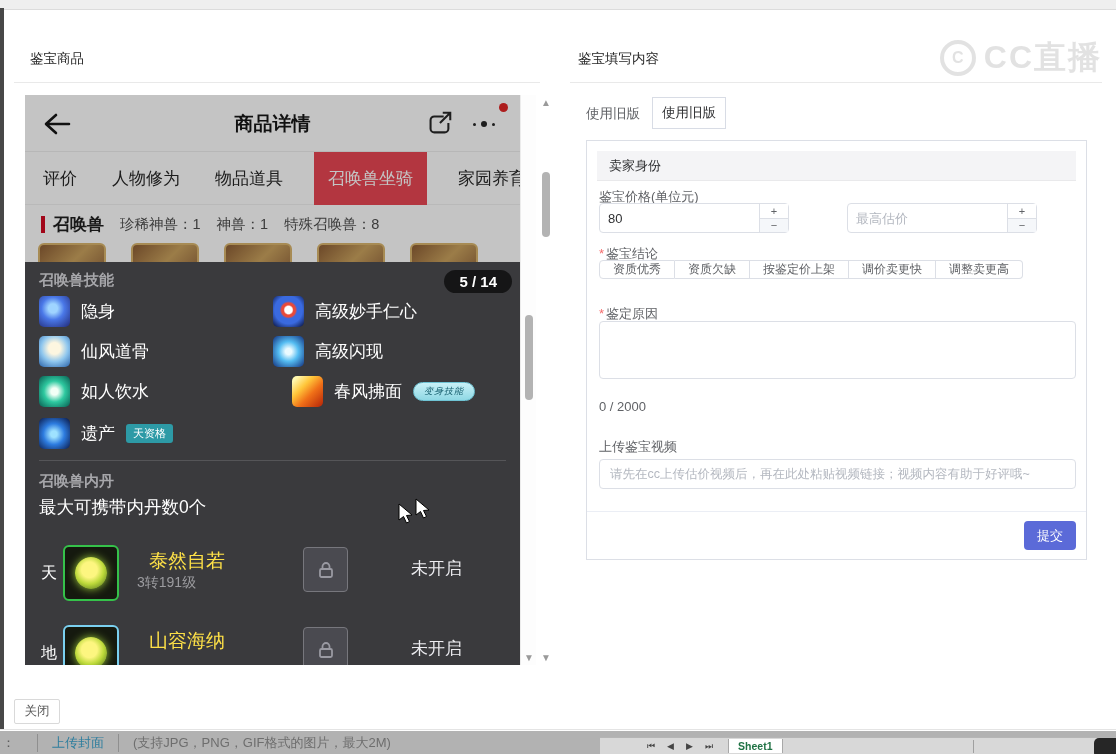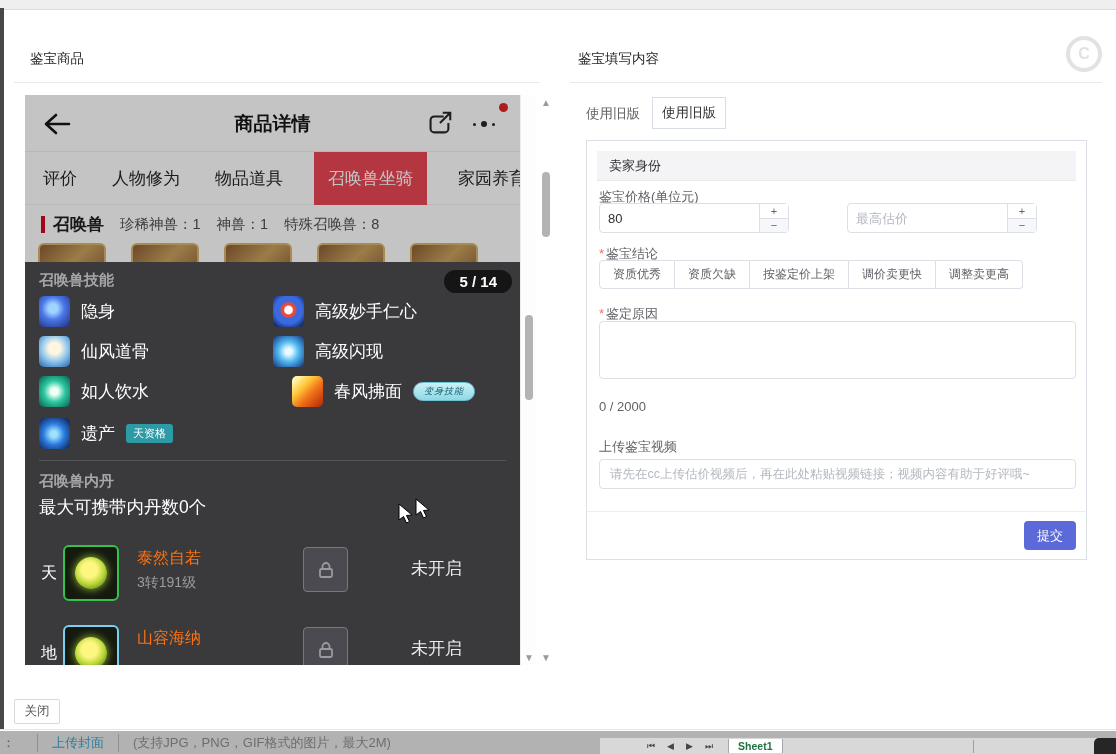--- a/index.html
+++ b/index.html
@@ -75,21 +75,21 @@
 
   #neidan-title { left:14px; top:210px; font-size:15px; font-weight:bold; color:#a6a6aa; }
   #neidan-cap { left:14px; top:233px; font-size:17.5px; color:#fff; }
   .nd-row { position:absolute; left:0; width:495px; height:60px; }
   .nd-slot { position:absolute; left:16px; top:18px; font-size:16px; color:#fff; }
   .nd-icon { position:absolute; left:38px; top:0; width:56px; height:56px; border-radius:6px; background:#15190f; }
   .nd-icon.green { border:2px solid #35c24a; }
   .nd-icon.blue  { border:2px solid #7ad0f0; }
   .nd-orb { position:absolute; left:10px; top:10px; width:32px; height:32px; border-radius:50%;
     background:radial-gradient(circle at 45% 40%, #fdf680 0 30%, #bcd93a 55%, #3a5a1a); box-shadow:0 0 8px #9bc83a; }
-  .nd-name { position:absolute; left:112px; top:3px; font-size:16px; color:#f97316; }
+  .nd-name { position:absolute; left:124px; top:3px; font-size:19px; color:#fde047; }
   .nd-level { position:absolute; left:112px; top:29px; font-size:14px; color:#9b9b9f; }
   .nd-lock { position:absolute; left:278px; top:2px; width:45px; height:45px; background:#4a4a50;
     border:1px solid #77777d; border-radius:4px; display:flex; align-items:center; justify-content:center; }
   .nd-status { position:absolute; left:342px; top:12px; font-size:17px; color:#ececf0;margin-left:44px; }
 
   
   .cursor { position:absolute; width:17px; height:22px; }
 
   
   .sb-col { top:95px; width:16px; height:570px; }
@@ -109,21 +109,21 @@
   .req::before { content:"*"; color:#f56c6c; margin-right:2px; }
   .num-input { position:absolute; top:62px; width:190px; height:30px; border:1px solid #dcdfe6; border-radius:4px;
     background:#fff; display:flex; }
   .num-input input { flex:1; border:0; outline:none; padding:0 8px; font-size:13px; color:#303133; min-width:0;
     font-family:inherit; background:transparent; }
   .num-input input::placeholder { color:#b4b8c0; }
   .spin { width:29px; border-left:1px solid #dcdfe6; display:flex; flex-direction:column; }
   .spin span { flex:1; display:flex; align-items:center; justify-content:center; font-size:11px; color:#606266; background:#f5f7fa; }
   .spin span:first-child { border-bottom:1px solid #dcdfe6; background:#fff; }
   #concl-group { position:absolute; left:12px; top:119px; display:flex; }
-  .cbtn { height:29px; padding:0 13px; border:1px solid #dcdfe6; border-left-width:0; background:#fff;
+  .cbtn { height:19px; padding:0 13px; border:1px solid #dcdfe6; border-left-width:0; background:#fff;
     font-size:12px; color:#606266; display:flex; align-items:center; white-space:nowrap; font-family:inherit; }
   .cbtn:first-child { border-left-width:1px; border-radius:4px 0 0 4px; }
   .cbtn:last-child { border-radius:0 4px 4px 0; }
   #reason-area { position:absolute; left:12px; top:180px; width:477px; height:58px; border:1px solid #dcdfe6;
     border-radius:4px; resize:none; outline:none; font-family:inherit; padding:6px; font-size:13px; }
   #reason-counter { position:absolute; left:12px; top:258px; font-size:13px; color:#606266; }
   #video-input { position:absolute; left:12px; top:318px; width:477px; height:30px; border:1px solid #dcdfe6;
     border-radius:4px; outline:none; padding:0 10px; font-size:12.5px; color:#303133; font-family:inherit; }
   #video-input::placeholder { color:#b4b8c0; }
   #form-footer { position:absolute; left:0; bottom:0; width:499px; height:48px; border-top:1px solid #ebeef5;
@@ -158,20 +158,21 @@
   <div class="abs" id="top-strip"></div>
   <div class="abs" id="left-edge"></div>
 
   <div class="abs sec-title" style="left:30px; top:50px;">鉴宝商品</div>
   <div class="abs sec-rule" style="left:14px; top:82px; width:526px;"></div>
   <div class="abs sec-title" style="left:578px; top:50px;">鉴宝填写内容</div>
   <div class="abs sec-rule" style="left:570px; top:82px; width:532px;"></div>
 
   <div class="abs" id="watermark">
     <span class="wm-ring">C</span>
+    <span class="wm-text">CC直播</span>
   </div>
 
   <div class="abs" id="phone">
 
     <div class="abs" id="phone-header">
       <div class="abs" id="back-btn">
         <svg width="32" height="32" viewBox="0 0 32 32">
             <path d="M28 16 H7 M15 7 L5 16 L15 25" fill="none" stroke="#111" stroke-width="2.6" stroke-linecap="round" stroke-linejoin="round"></path>
           </svg>
       </div>

